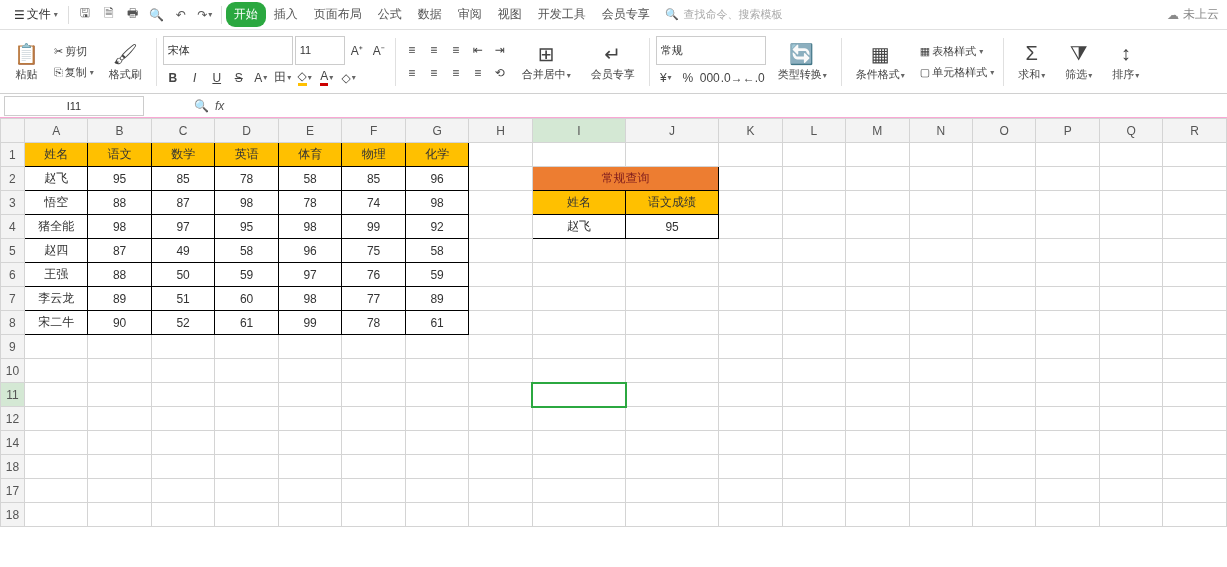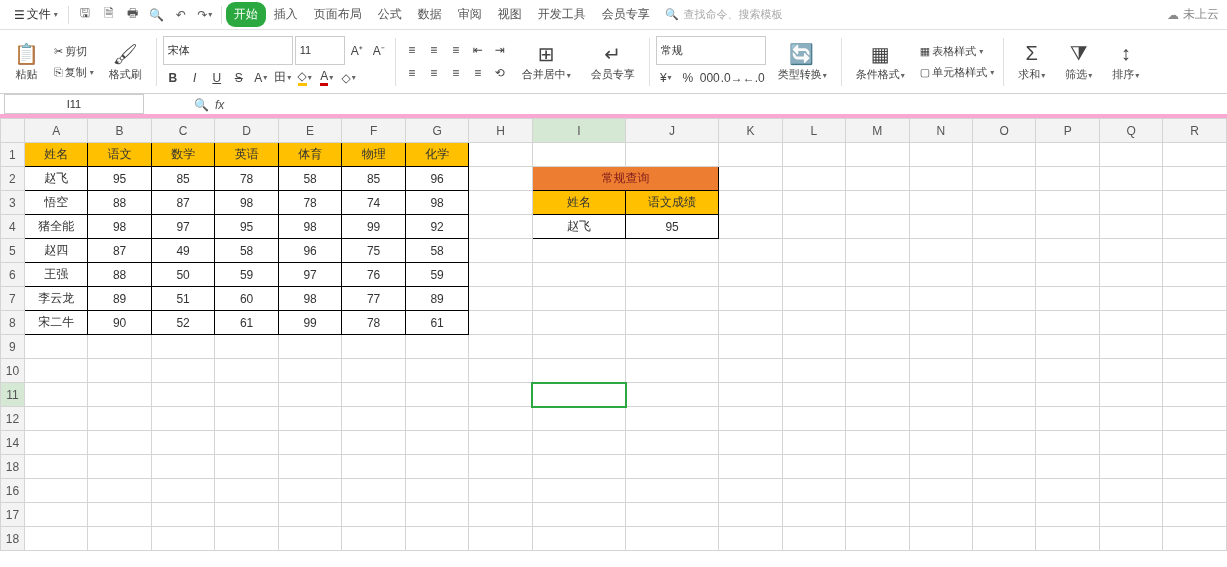--- a/index.html
+++ b/index.html
@@ -18,21 +18,21 @@
 .rbig .ic{font-size:20px;height:24px;display:flex;align-items:center;}
 .rsmall{font-size:11px;display:flex;align-items:center;gap:2px;cursor:pointer;padding:2px 3px;color:#444;}
 .vsep{width:1px;height:48px;background:#e0e0e0;margin:0 2px;}
 .fontbox{display:flex;flex-direction:column;gap:3px;}
 .fontrow{display:flex;align-items:center;gap:2px;}
 .combo{border:1px solid #ccc;height:29px;display:flex;align-items:center;padding:0 4px;font-size:11px;background:#fff;}
 .combo.font{width:130px;}
 .combo.size{width:50px;}
 .tbtn{width:20px;height:20px;display:flex;align-items:center;justify-content:center;cursor:pointer;color:#444;}
 .caret{font-size:8px;margin-left:1px;color:#666;}
-.fxbar{height:24px;display:flex;align-items:flex-end;border-bottom:4px solid #f9a8d4;}
+.fxbar{height:24px;display:flex;align-items:center;border-bottom:1px solid #f9a8d4;}
 .namebox{width:140px;height:20px;border:1px solid #ccc;margin-left:4px;display:flex;align-items:center;justify-content:center;font-size:11px;background:#fff;}
 .fxarea{flex:1;display:flex;align-items:center;padding-left:50px;gap:6px;}
 .fxarea .fx{font-style:italic;color:#555;}
 .grid{position:relative;overflow:auto;height:calc(567px - 30px - 64px - 24px);}
 table.sheet{border-collapse:collapse;table-layout:fixed;}
 table.sheet th,table.sheet td{border:1px solid #d4d4d4;height:24px;font-size:12px;text-align:center;background:#fff;font-weight:normal;}
 table.sheet th.colh{background:#f3f3f3;color:#555;font-weight:normal;width:64px;}
 table.sheet th.rowh{background:#f3f3f3;color:#555;font-weight:normal;width:24px;}
 table.sheet th.corner{background:#f3f3f3;width:24px;}
 table.sheet th.colh.sel{background:#d4e8d4;}
@@ -546,41 +546,20 @@
           <td class="cell "></td>
           <td class="cell "></td>
           <td class="cell "></td>
           <td class="cell "></td>
           <td class="cell "></td>
           <td class="cell "></td>
           <td class="cell "></td>
           <td class="cell "></td>
         </tr>
         <tr>
-          <th class="rowh">16</th>
-          <td class="cell "></td>
-          <td class="cell "></td>
-          <td class="cell "></td>
-          <td class="cell "></td>
-          <td class="cell "></td>
-          <td class="cell "></td>
-          <td class="cell "></td>
-          <td class="cell "></td>
-          <td class="wide "></td>
-          <td class="wide "></td>
-          <td class="cell "></td>
-          <td class="cell "></td>
-          <td class="cell "></td>
-          <td class="cell "></td>
-          <td class="cell "></td>
-          <td class="cell "></td>
-          <td class="cell "></td>
-          <td class="cell "></td>
-        </tr>
-        <tr>
           <th class="rowh">17</th>
           <td class="cell "></td>
           <td class="cell "></td>
           <td class="cell "></td>
           <td class="cell "></td>
           <td class="cell "></td>
           <td class="cell "></td>
           <td class="cell "></td>
           <td class="cell "></td>
           <td class="wide "></td>

